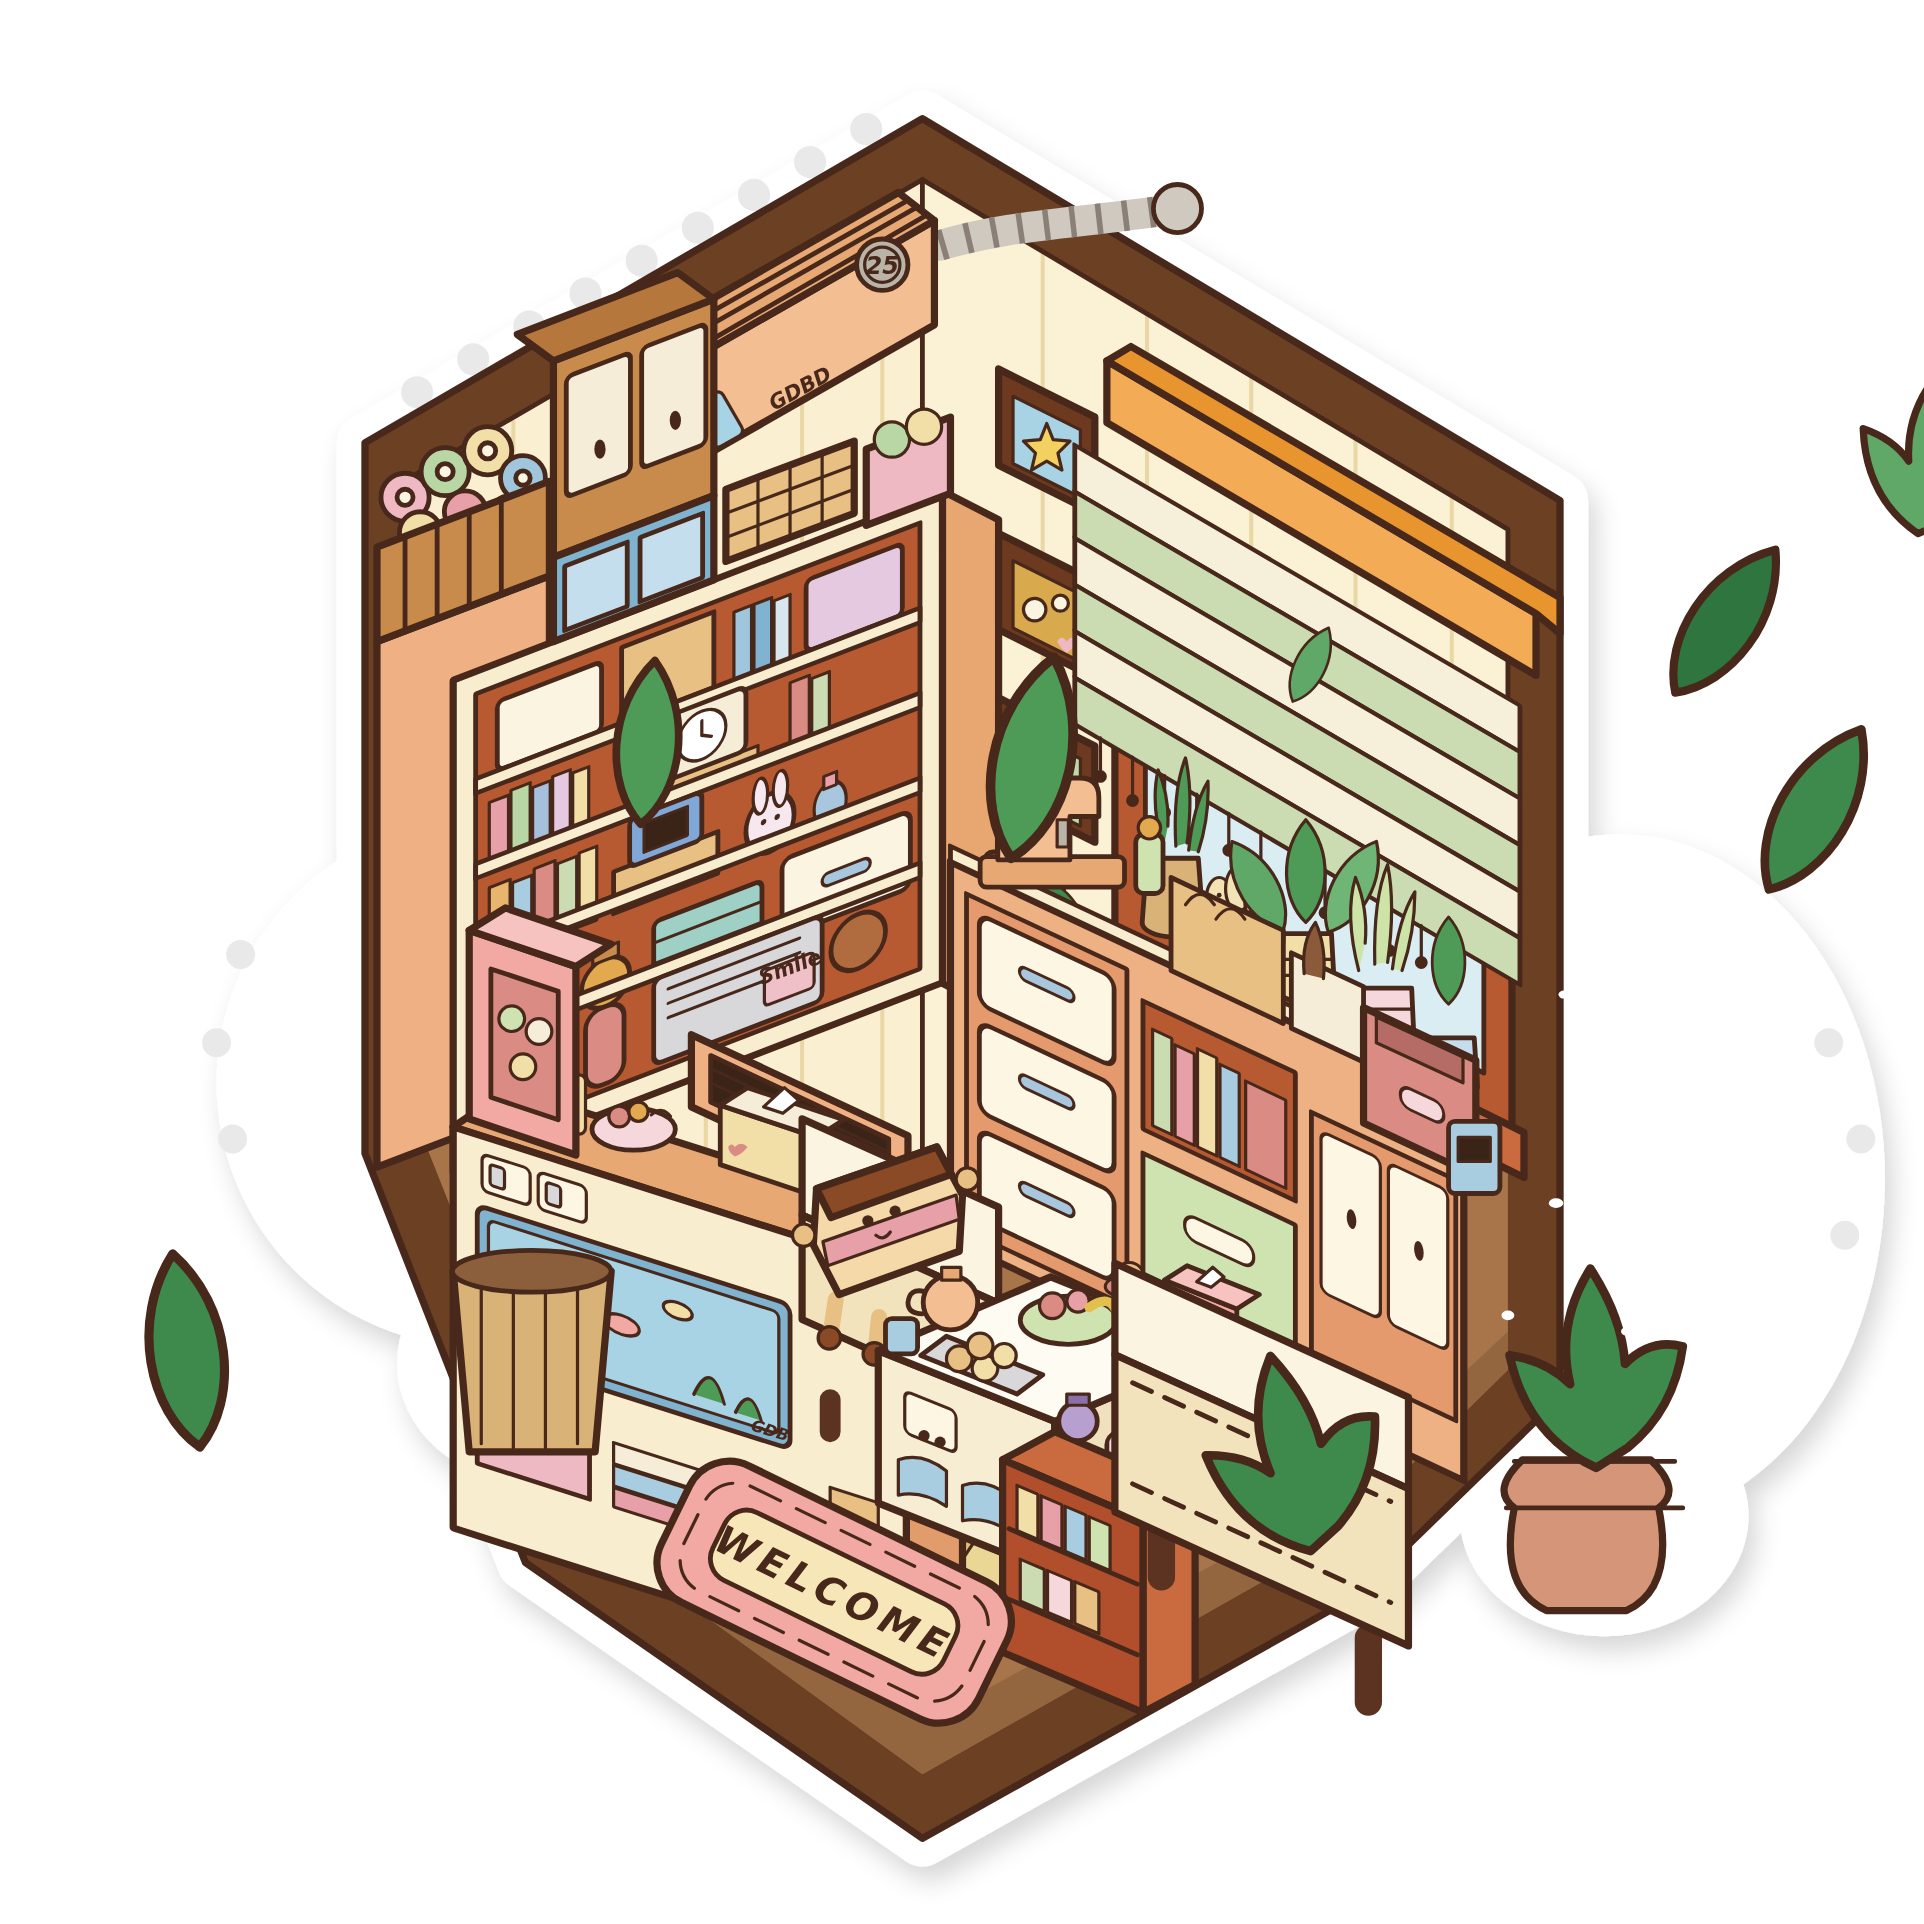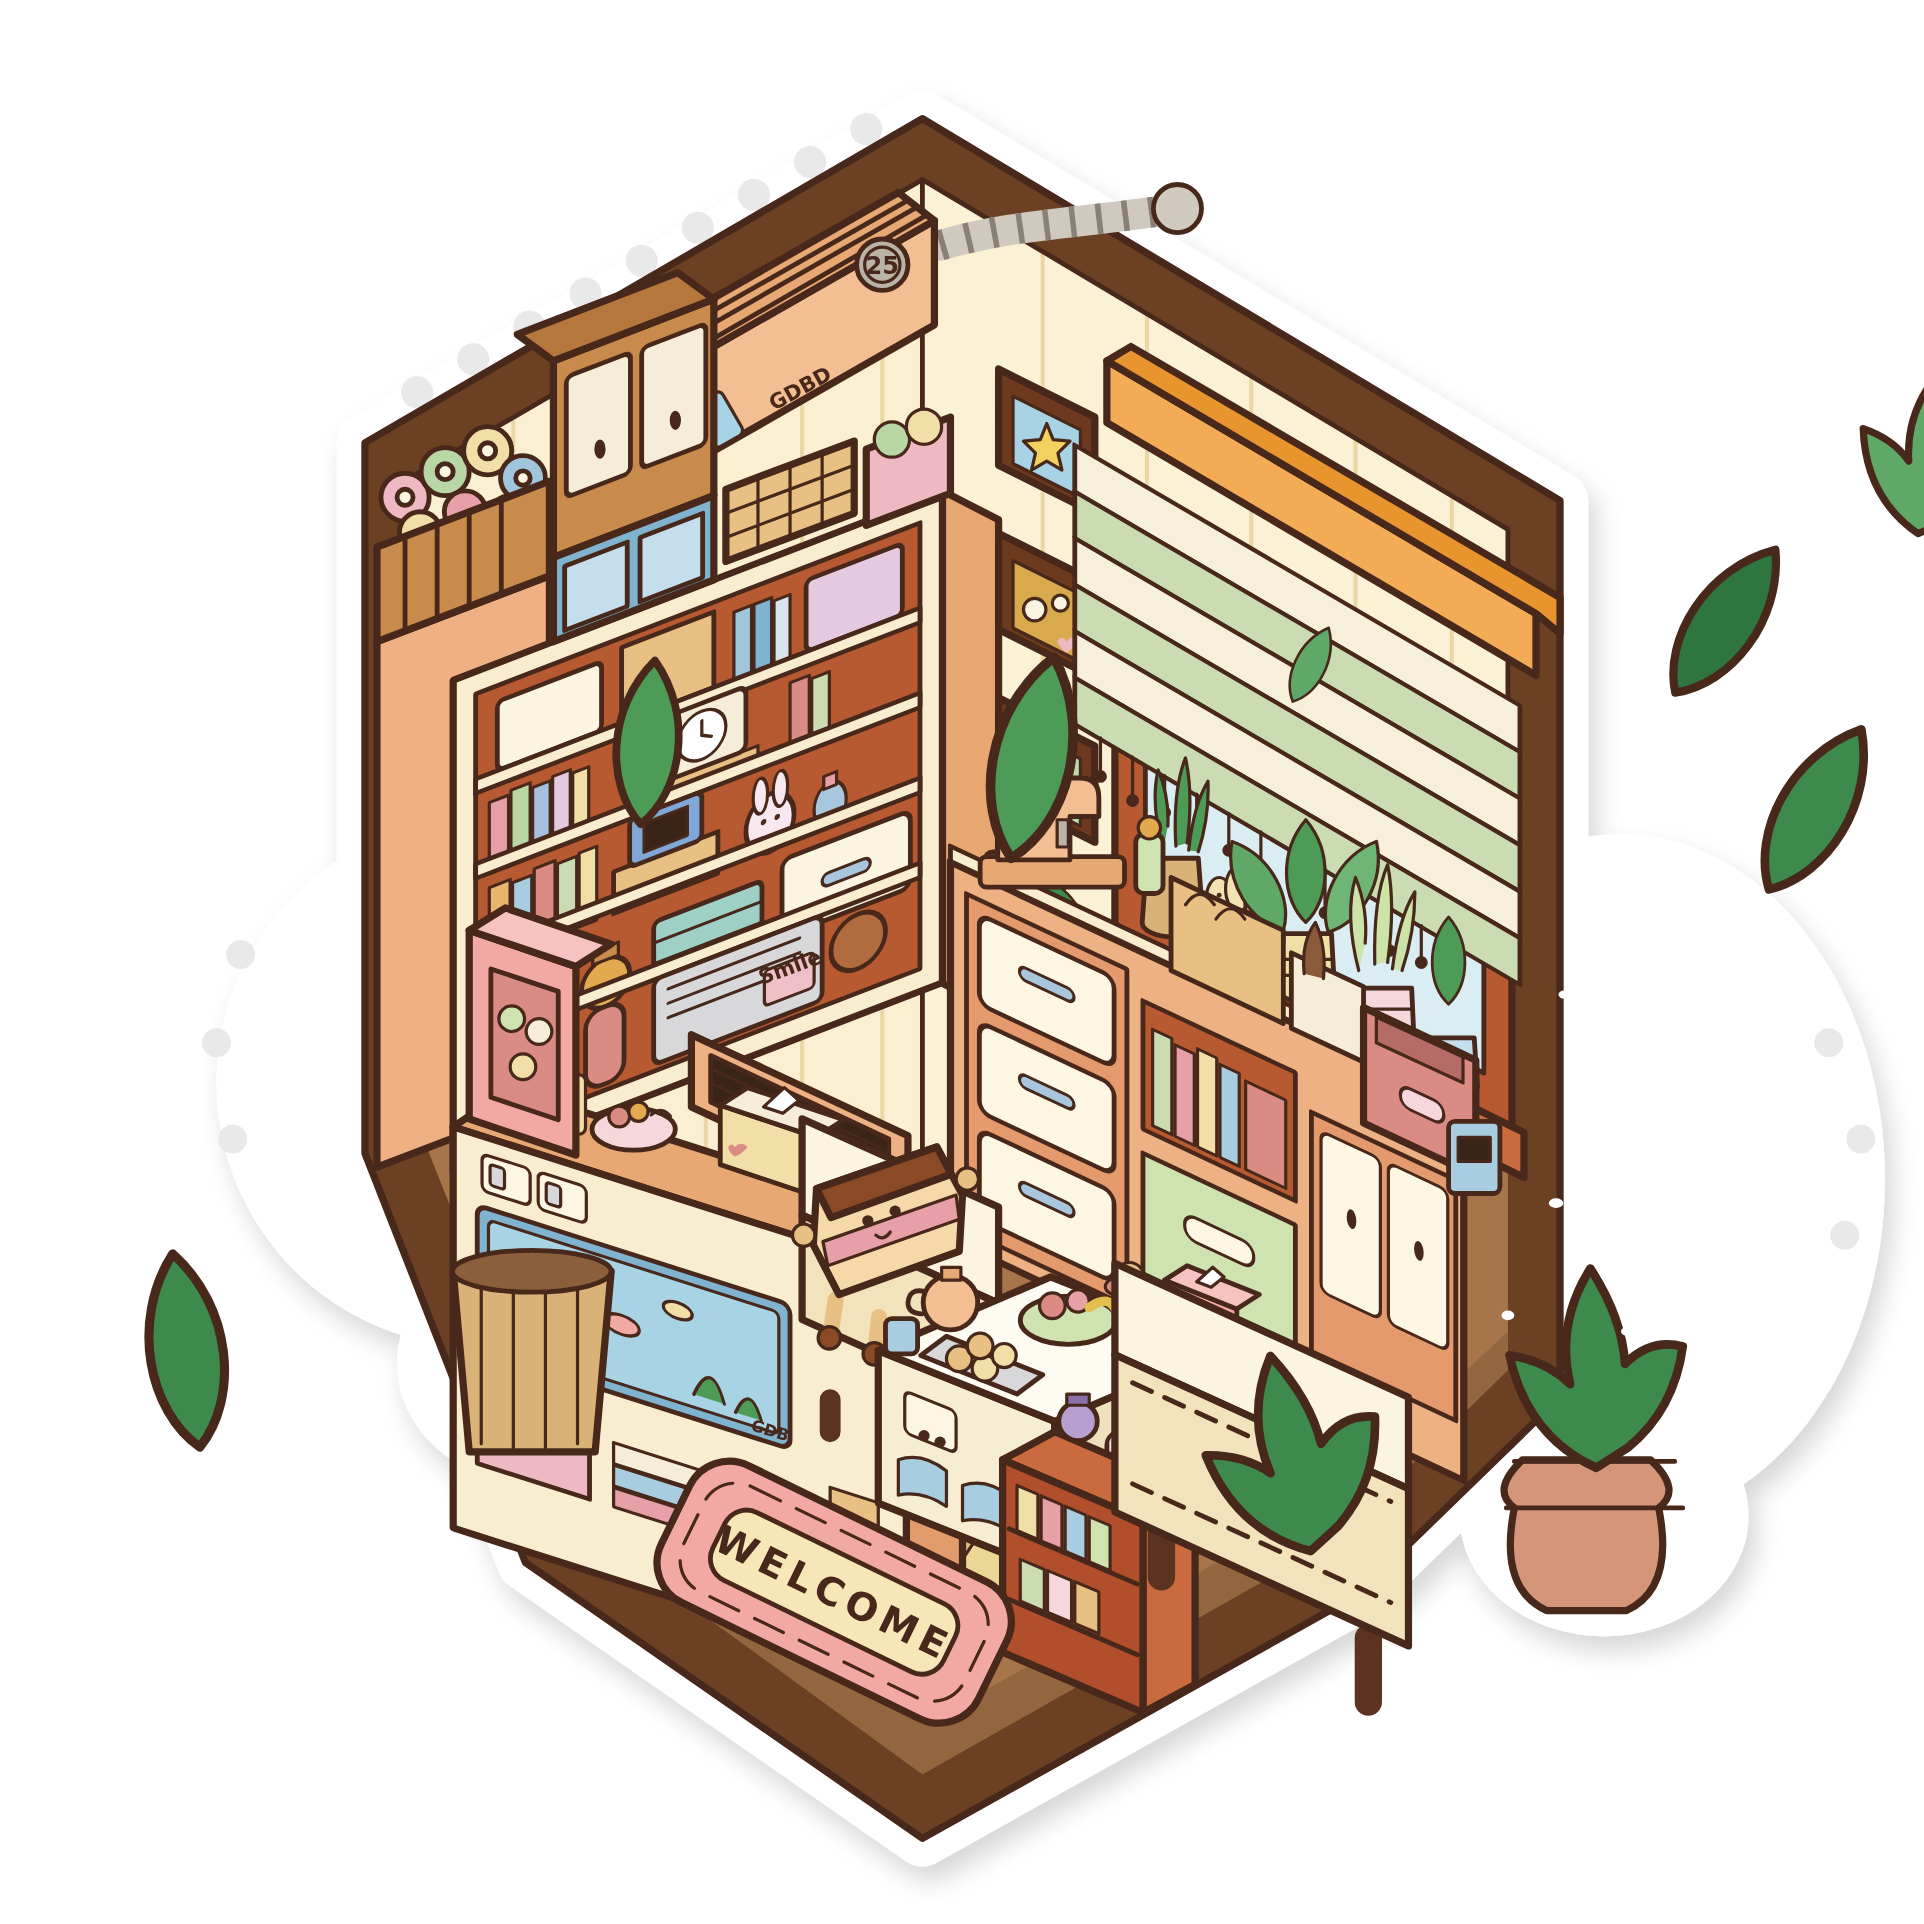--- a/index.html
+++ b/index.html
@@ -1,17 +1,17 @@
 <!DOCTYPE html>
 <html style="font-size:13px"><head>
 <meta charset="utf-8">
 <style>
   html,body{margin:0;padding:0;background:#ffffff;}
   #stage{width:1925px;height:1925px;position:relative;background:#ffffff;
-         font-family:"DejaVu Sans","Liberation Sans",sans-serif;}
+         font-family:"DejaVu Sans","Liberation Sans",sans-serif;font-style:italic;}
   svg{position:absolute;left:0;top:0;}
   .s  {stroke:#47281A;stroke-width:9;stroke-linejoin:round;stroke-linecap:round;}
   .s6 {stroke:#47281A;stroke-width:6;stroke-linejoin:round;stroke-linecap:round;}
   .s4 {stroke:#47281A;stroke-width:4;stroke-linejoin:round;stroke-linecap:round;}
   .nf {fill:none;}
   text{font-family:"DejaVu Sans","Liberation Sans",sans-serif;font-weight:bold;fill:#47281A;}
 </style>
 </head>
 <body>
 

